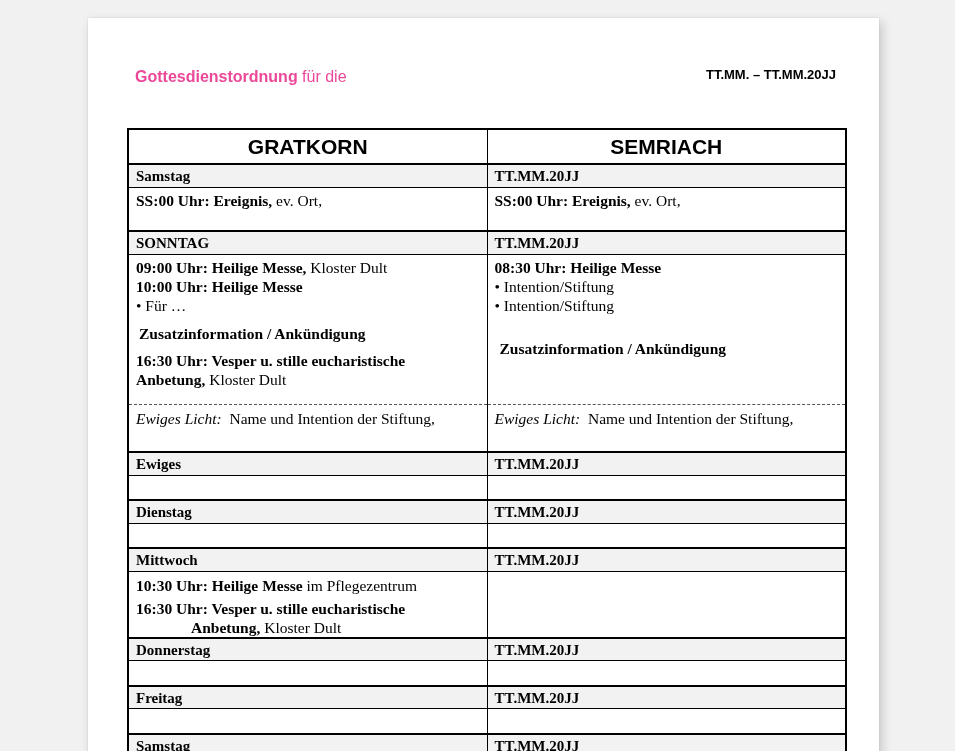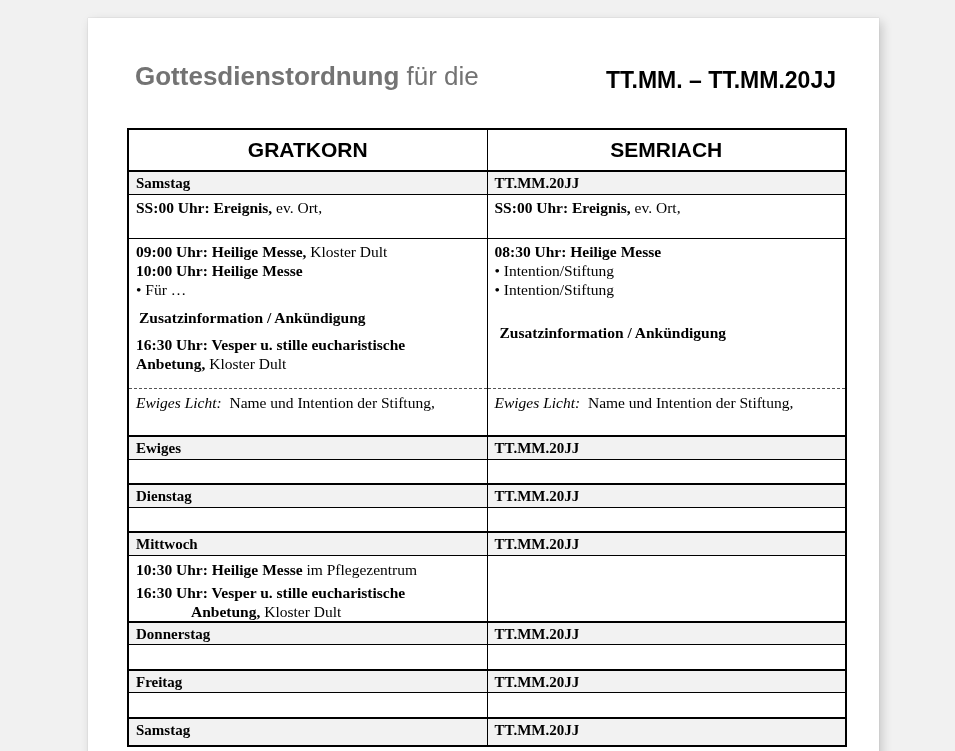--- a/index.html
+++ b/index.html
@@ -11,42 +11,42 @@
   .doc-page {
     position:absolute; left:88px; top:18px; width:791px; height:770px;
     background:#ffffff;
     box-shadow:0 0 1px #b5b5b5, 3px 4px 10px rgba(0,0,0,0.18);
   }
   
   .doc-header {
     position:absolute; left:47px; top:44px; right:35px;
     display:flex; justify-content:space-between; align-items:flex-start;
   }
-  .title { font-family:"Liberation Sans", sans-serif; font-size:26px; line-height:29px; color:#737373; }
+  .title { font-family:"Liberation Sans", sans-serif; font-size:16px; line-height:29px; color:#ec4899; }
   .title div { white-space:pre; }
   .title b { font-weight:bold; }
   .date-range {
     font-family:"Liberation Sans", sans-serif; font-weight:bold;
-    font-size:23px; margin-top:5px; padding-right:8px; white-space:pre;
+    font-size:13px; margin-top:5px; padding-right:8px; white-space:pre;
   }
   
   table.sched {
     position:absolute; left:39px; top:110px; width:718px;
     border-collapse:collapse; table-layout:fixed;
     border:2px solid #000;
   }
   table.sched td {
     border:1px solid #000; padding:0 7px; vertical-align:top; overflow:hidden;
   }
   table.sched p { margin:0; font-size:15.5px; line-height:19px; white-space:pre-wrap; }
   table.sched b { font-weight:bold; }
   tr.hdr { height:35px; }
   tr.hdr td {
     border-bottom:2px solid #000; text-align:center; vertical-align:middle;
-    font-family:"Liberation Sans", sans-serif; font-weight:bold; font-size:21px; padding:8px;
+    font-family:"Liberation Sans", sans-serif; font-weight:bold; font-size:21px; padding:1px;
   }
   tr.day { height:23px; }
   tr.day td {
     background:#f2f2f2; font-weight:bold; font-size:15px; line-height:19px;
     padding-top:2px; border-top:2px solid #000;
   }
   tr.event { height:44px; }
   tr.event td { padding-top:3px; }
   tr.sun { height:150px; }
   tr.sun td { padding-top:3px; border-bottom:1px dashed #555; }
@@ -94,20 +94,24 @@
       </tr>
       <tr class="event">
         <td>
           <p><b>SS:00 Uhr: Ereignis,</b><span> ev. Ort,</span></p>
         </td>
         <td>
           <p><b>SS:00 Uhr: Ereignis,</b><span> ev. Ort,</span></p>
         </td>
       </tr>
 
+      <tr class="day">
+        <td>SONNTAG</td>
+        <td>TT.MM.20JJ</td>
+      </tr>
       <tr class="sun">
         <td class="sun-left">
           <p><b>09:00 Uhr: Heilige Messe,</b><span> Kloster Dult</span></p>
           <p><b>10:00 Uhr: Heilige Messe</b></p>
           <p class="bullet">• Für …</p>
           <p class="info"><b>Zusatzinformation / Ankündigung</b></p>
           <p class="vesper"><b>16:30 Uhr: Vesper u. stille eucharistische</b></p>
           <p><b>Anbetung,</b><span> Kloster Dult</span></p>
         </td>
         <td class="sun-right">

